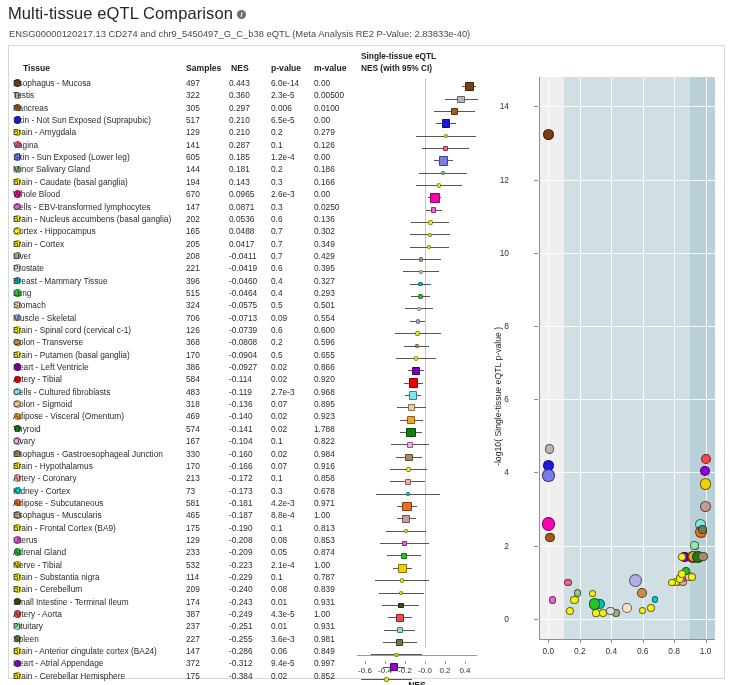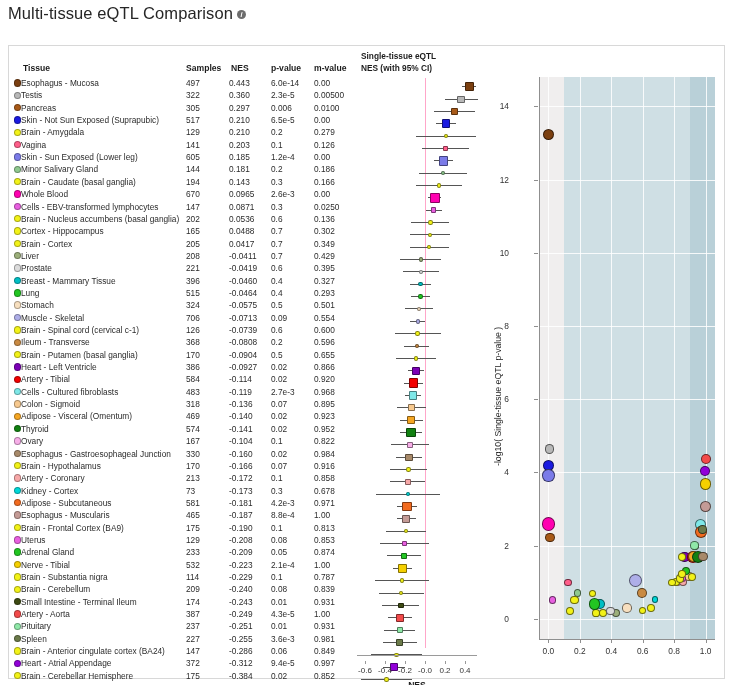--- a/index.html
+++ b/index.html
@@ -51,21 +51,21 @@
 
   .trow {
     position: absolute; left: 0; width: 100%; height: 12.35px;
     font-size: 8.3px; color: #2b2b2b; white-space: nowrap;
   }
   .trow .sw {
     position: absolute; left: 5px; top: 2.2px;
     width: 7.4px; height: 7.4px; border-radius: 50%;
     border: 1px solid rgba(0,0,0,.30);
   }
-  .trow .nm  { position: absolute; left: 12px; top: 1px; text-align: right; }
+  .trow .nm  { position: absolute; left: 4px; top: 1px; text-align: right; }
   .trow .sm  { position: absolute; left: 177px; top: 1px; }
   .trow .ns  { position: absolute; left: 220px; top: 1px; }
   .trow .pv  { position: absolute; left: 262px; top: 1px; text-align: right; }
   .trow .mv  { position: absolute; left: 305px; top: 1px; }
 
   
   #forest { position: absolute; left: 348px; top: 0; width: 120px; height: 100%; }
   .ftitle {
     position: absolute; font-size: 8.3px; font-weight: bold; color: #1c1c1c;
     white-space: nowrap; left: 4px;
@@ -152,20 +152,21 @@
 </style>
 </head>
 <body>
 
 <div id="page">
 
   <div id="page-title">
     <span>Multi-tissue eQTL Comparison</span><span id="info-icon">i</span>
   </div>
 
+  <div id="subtitle">ENSG00000120217.13 CD274 and chr9_5450497_G_C_b38 eQTL (Meta Analysis RE2 P-Value: 2.83833e-40)</div>
 
   <div id="panel">
 
     <div id="table-region">
       <div class="thead">
         <span class="th-tissue">Tissue</span>
         <span class="th-samples">Samples</span>
         <span class="th-nes">NES</span>
         <span class="th-pval">p-value</span>
         <span class="th-mval">m-value</span>
@@ -208,21 +209,21 @@
             <span class="nm">Brain - Amygdala</span>
             <span class="sm">129</span>
             <span class="ns">0.210</span>
             <span class="pv">0.2</span>
             <span class="mv">0.279</span>
           </div>
           <div class="trow" style="top: 92.75px;">
             <span class="sw" style="background:#FF5E8A"></span>
             <span class="nm">Vagina</span>
             <span class="sm">141</span>
-            <span class="ns">0.203</span>
+            <span class="ns">0.287</span>
             <span class="pv">0.1</span>
             <span class="mv">0.126</span>
           </div>
           <div class="trow" style="top: 105.1px;">
             <span class="sw" style="background:#7B7BE8"></span>
             <span class="nm">Skin - Sun Exposed (Lower leg)</span>
             <span class="sm">605</span>
             <span class="ns">0.185</span>
             <span class="pv">1.2e-4</span>
             <span class="mv">0.00</span>
@@ -334,21 +335,21 @@
           <div class="trow" style="top: 278px;">
             <span class="sw" style="background:#F2F218"></span>
             <span class="nm">Brain - Spinal cord (cervical c-1)</span>
             <span class="sm">126</span>
             <span class="ns">-0.0739</span>
             <span class="pv">0.6</span>
             <span class="mv">0.600</span>
           </div>
           <div class="trow" style="top: 290.35px;">
             <span class="sw" style="background:#C98A42"></span>
-            <span class="nm">Ileum - Transverse</span>
+            <span class="nm">Colon - Transverse</span>
             <span class="sm">368</span>
             <span class="ns">-0.0808</span>
             <span class="pv">0.2</span>
             <span class="mv">0.596</span>
           </div>
           <div class="trow" style="top: 302.7px;">
             <span class="sw" style="background:#F2F218"></span>
             <span class="nm">Brain - Putamen (basal ganglia)</span>
             <span class="sm">170</span>
             <span class="ns">-0.0904</span>
@@ -394,21 +395,21 @@
             <span class="ns">-0.140</span>
             <span class="pv">0.02</span>
             <span class="mv">0.923</span>
           </div>
           <div class="trow" style="top: 376.8px;">
             <span class="sw" style="background:#118011"></span>
             <span class="nm">Thyroid</span>
             <span class="sm">574</span>
             <span class="ns">-0.141</span>
             <span class="pv">0.02</span>
-            <span class="mv">0.952</span>
+            <span class="mv">1.788</span>
           </div>
           <div class="trow" style="top: 389.15px;">
             <span class="sw" style="background:#F7AEE8"></span>
             <span class="nm">Ovary</span>
             <span class="sm">167</span>
             <span class="ns">-0.104</span>
             <span class="pv">0.1</span>
             <span class="mv">0.822</span>
           </div>
           <div class="trow" style="top: 401.5px;">

